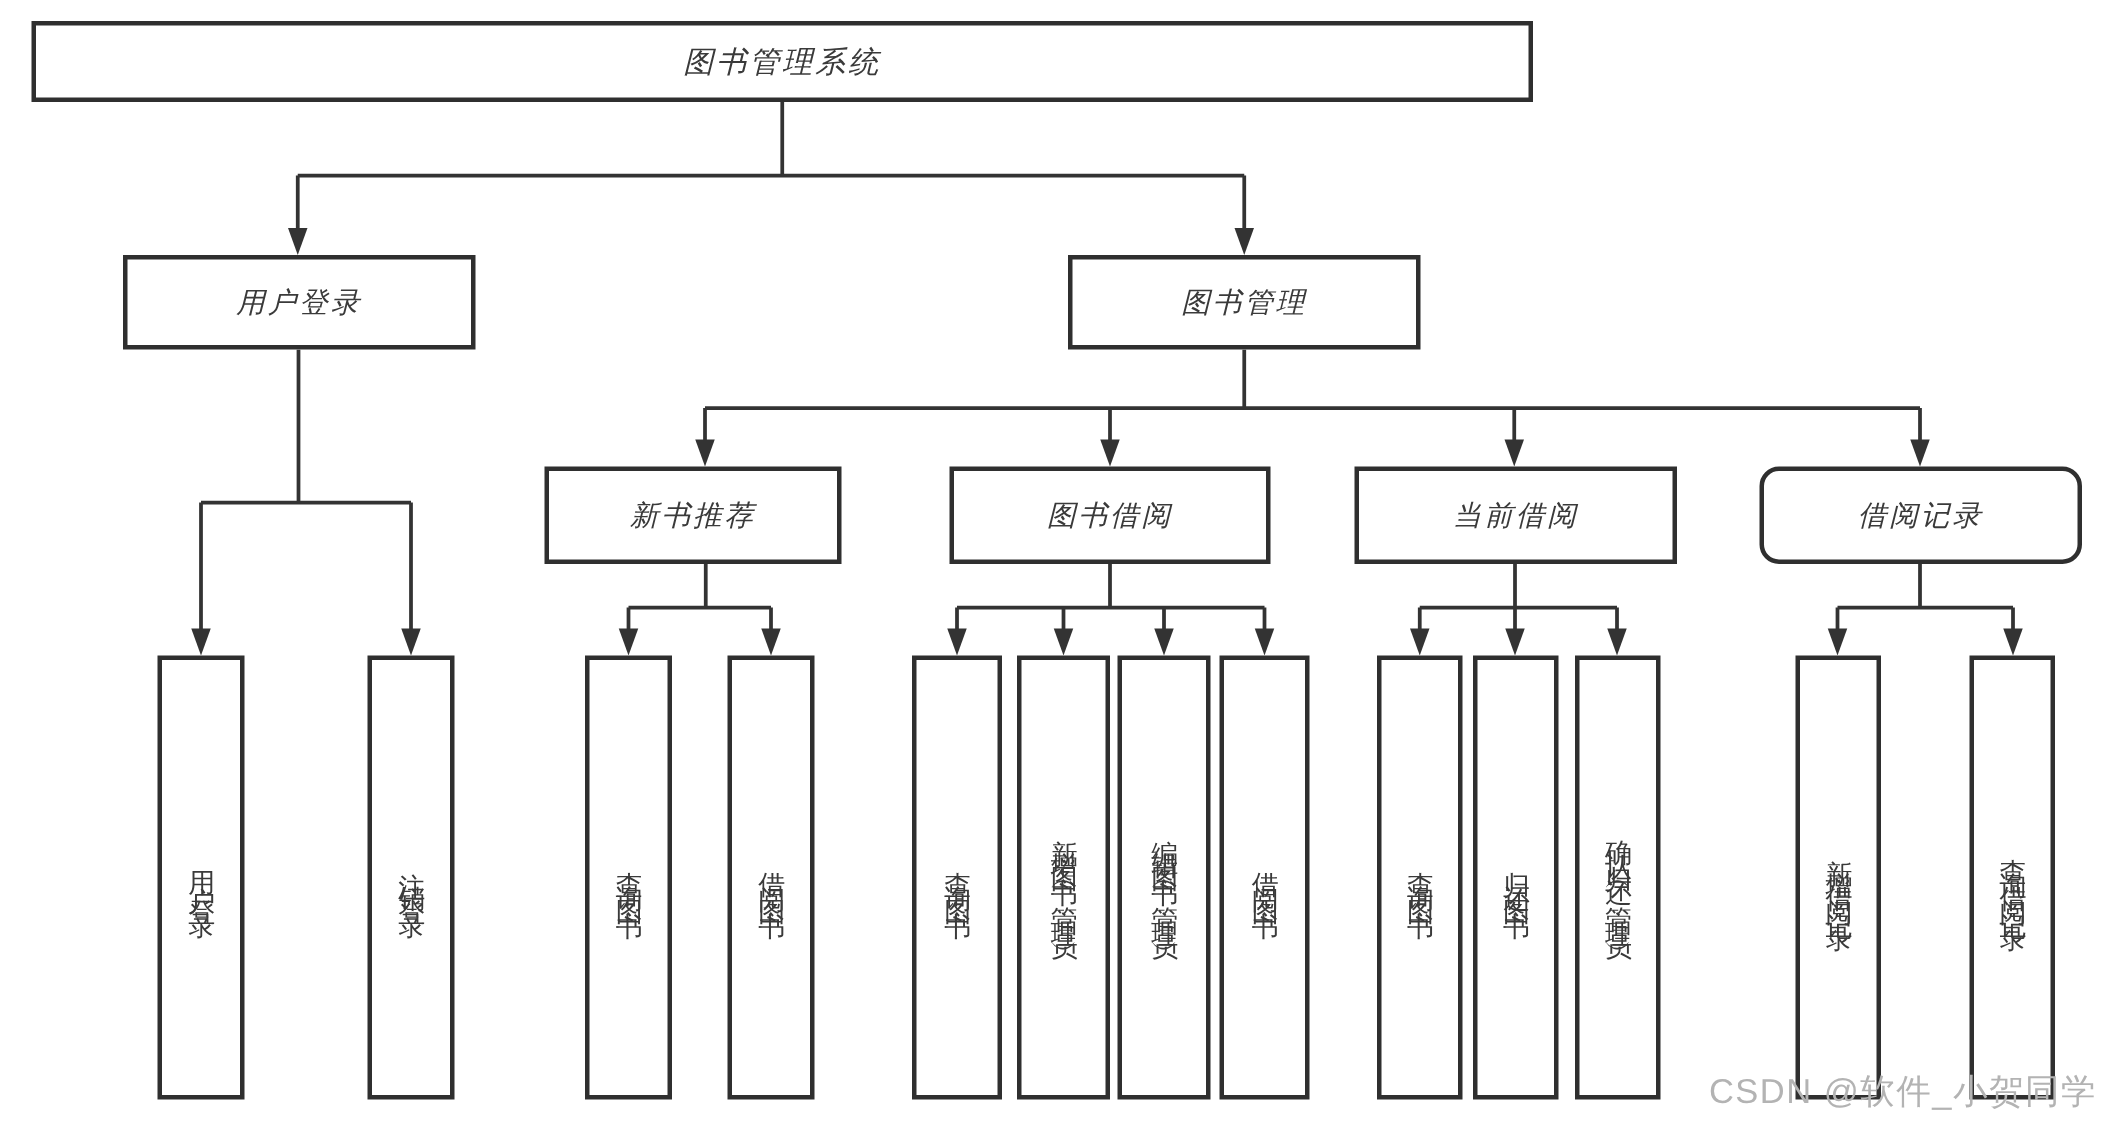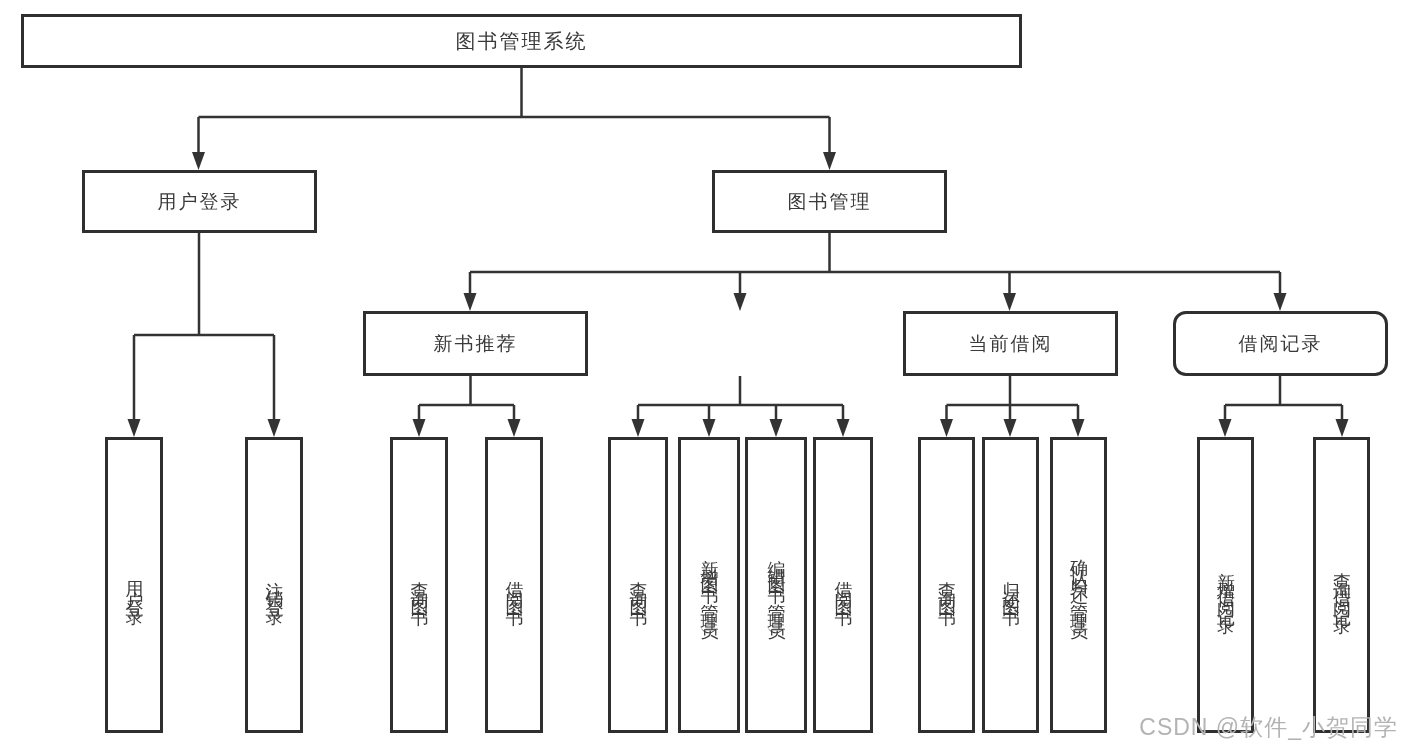--- a/index.html
+++ b/index.html
@@ -13,21 +13,21 @@
   .wires{position:absolute;left:0;top:0;width:1405px;height:747px;}
   .node{
     position:absolute;
     box-sizing:border-box;
     border:3px solid #2f2f2f;
     background:#ffffff;
     display:flex;align-items:center;justify-content:center;
     color:#3a3a3a;
     letter-spacing:2px;
   }
-  .h-node{font-size:19px;}
+  .h-node{font-size:19px;font-style:italic;}
   .root{left:21px;top:14px;width:1001px;height:54px;font-size:20px;}
   .lvl2{top:170px;width:235px;height:63px;}
   .lvl3{top:311px;height:65px;}
   .leaf{
     top:437px;height:296px;
     writing-mode:vertical-rl;
     text-orientation:mixed;
     font-size:18px;
     letter-spacing:9px;
     line-height:1.05;
@@ -99,21 +99,22 @@
       <polygon points="1218.5,419 1231.5,419 1225,437"></polygon>
       <polygon points="1335.5,419 1348.5,419 1342,437"></polygon>
     </g>
   </svg>
 
   <div class="node h-node root">图书管理系统</div>
 
   <div class="node h-node lvl2" style="left:82px;">用户登录</div>
   <div class="node h-node lvl2" style="left:712px;">图书管理</div>
 
-  <div class="node h-node lvl3" style="left:363px;width:225px;">新书推荐</div>
+  <div class="node h-node lvl3" style="left:363px;width:198px;">新书推荐</div>
+  <div class="node h-node lvl3" style="left:633px;width:214px;">图书借阅</div>
   <div class="node h-node lvl3" style="left:903px;width:215px;">当前借阅</div>
   <div class="node h-node lvl3" style="left:1173px;width:215px;border-radius:13px;">借阅记录</div>
 
   <div class="node leaf" style="left:105px;width:58px;">用户登录</div>
   <div class="node leaf" style="left:245px;width:58px;">注销登录</div>
 
   <div class="node leaf" style="left:390px;width:58px;">查询图书</div>
   <div class="node leaf" style="left:485px;width:58px;">借阅图书</div>
 
   <div class="node leaf" style="left:608px;width:60px;">查询图书</div>

